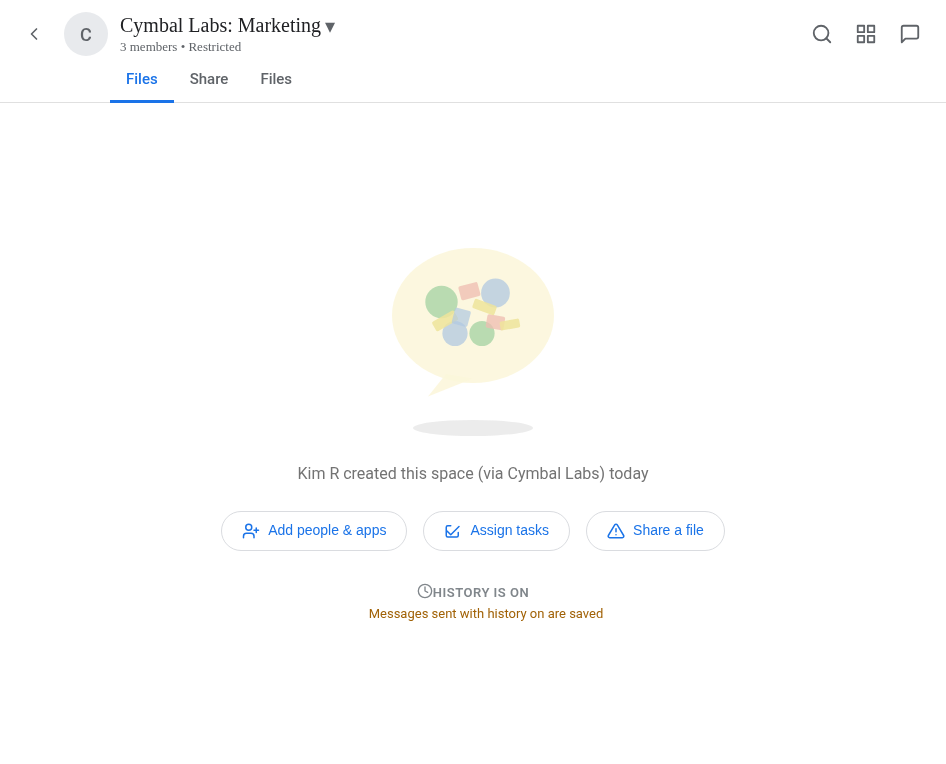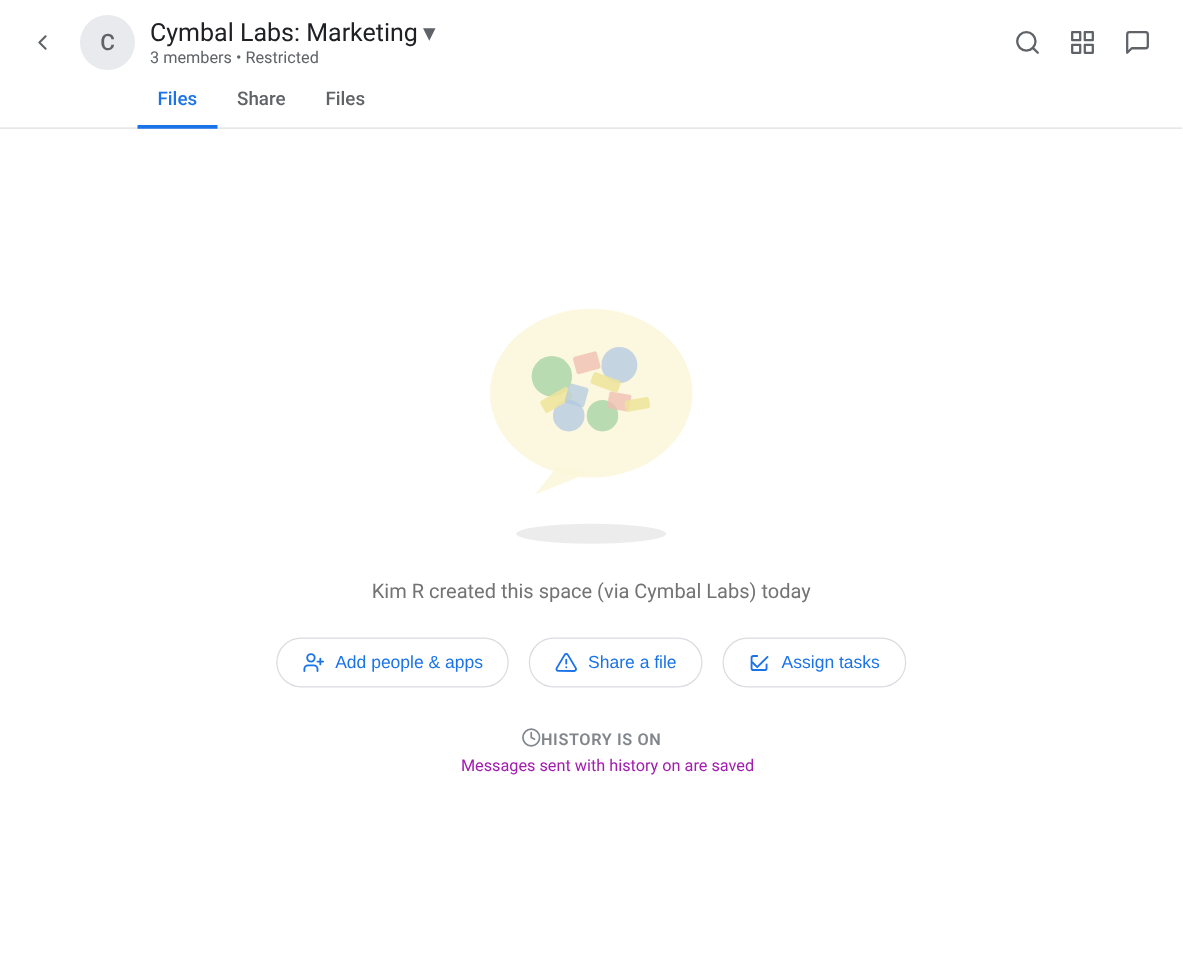--- a/index.html
+++ b/index.html
@@ -45,20 +45,21 @@
       align-items: center;
       justify-content: center;
       font-size: 18px;
       font-weight: 500;
       color: #5f6368;
       flex-shrink: 0;
     }
 
     .header-info {
       flex: 1;
+      font-family: Liberation Serif, serif;
     }
 
     .header-title {
       display: flex;
       align-items: center;
       gap: 4px;
       cursor: pointer;
     }
 
     .header-title-text {
@@ -199,21 +200,21 @@
       gap: 0;
       font-size: 13px;
       font-weight: 600;
       color: #80868b;
       letter-spacing: 0.5px;
       text-transform: uppercase;
     }
 
     .history-subtitle {
       font-size: 13px;
-      color: #a21caf;
+      color: #a16207;
       padding-left: 26px;
     }
 
     
     .bubble-svg {
       filter: opacity(0.7);
     }
   </style>
 </head>
 <body>
@@ -304,36 +305,36 @@
           <line x1="19" y1="8" x2="19" y2="14"></line>
           <line x1="22" y1="11" x2="16" y2="11"></line>
         </svg>
       </span>
       <span>Add people &amp; apps</span>
     </button>
 
     <button class="action-btn">
       <span class="action-btn-icon">
         <svg width="18" height="18" viewBox="0 0 24 24" fill="none" stroke="#1a73e8" stroke-width="2" stroke-linecap="round" stroke-linejoin="round">
+          <polyline points="20 6 9 17 4 12"></polyline>
+          <path d="M19 14v4a2 2 0 0 1-2 2H5a2 2 0 0 1-2-2V7a2 2 0 0 1 2-2h4"></path>
+        </svg>
+      </span>
+      <span>Assign tasks</span>
+    </button>
+
+    <button class="action-btn">
+      <span class="action-btn-icon">
+        <svg width="18" height="18" viewBox="0 0 24 24" fill="none" stroke="#1a73e8" stroke-width="2" stroke-linecap="round" stroke-linejoin="round">
           <path d="M10.29 3.86L1.82 18a2 2 0 0 0 1.71 3h16.94a2 2 0 0 0 1.71-3L13.71 3.86a2 2 0 0 0-3.42 0z"></path>
           <line x1="12" y1="9" x2="12" y2="13"></line>
           <line x1="12" y1="17" x2="12.01" y2="17"></line>
         </svg>
       </span>
       <span>Share a file</span>
-    </button>
-
-    <button class="action-btn">
-      <span class="action-btn-icon">
-        <svg width="18" height="18" viewBox="0 0 24 24" fill="none" stroke="#1a73e8" stroke-width="2" stroke-linecap="round" stroke-linejoin="round">
-          <polyline points="20 6 9 17 4 12"></polyline>
-          <path d="M19 14v4a2 2 0 0 1-2 2H5a2 2 0 0 1-2-2V7a2 2 0 0 1 2-2h4"></path>
-        </svg>
-      </span>
-      <span>Assign tasks</span>
     </button>
 
   </div>
 
   <div class="history-section">
     <div class="history-title">
       <span>
         <svg width="16" height="16" viewBox="0 0 24 24" fill="none" stroke="#80868b" stroke-width="2" stroke-linecap="round" stroke-linejoin="round">
           <circle cx="12" cy="12" r="10"></circle>
           <polyline points="12 6 12 12 16 14"></polyline>

